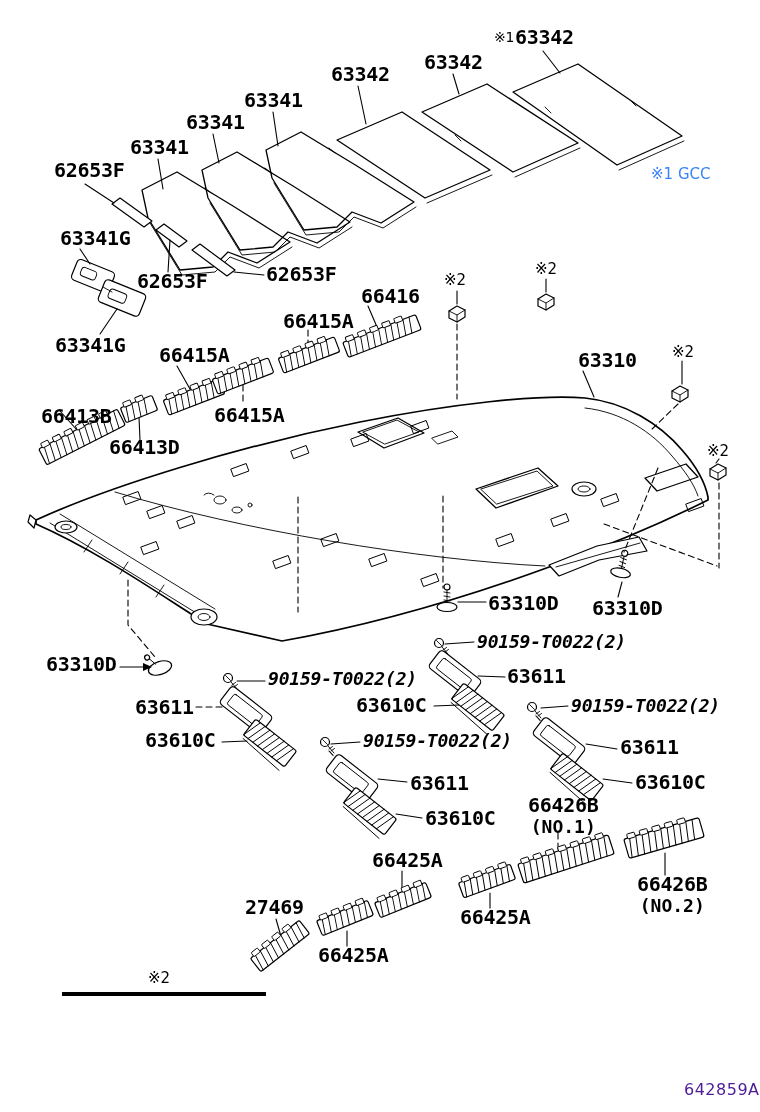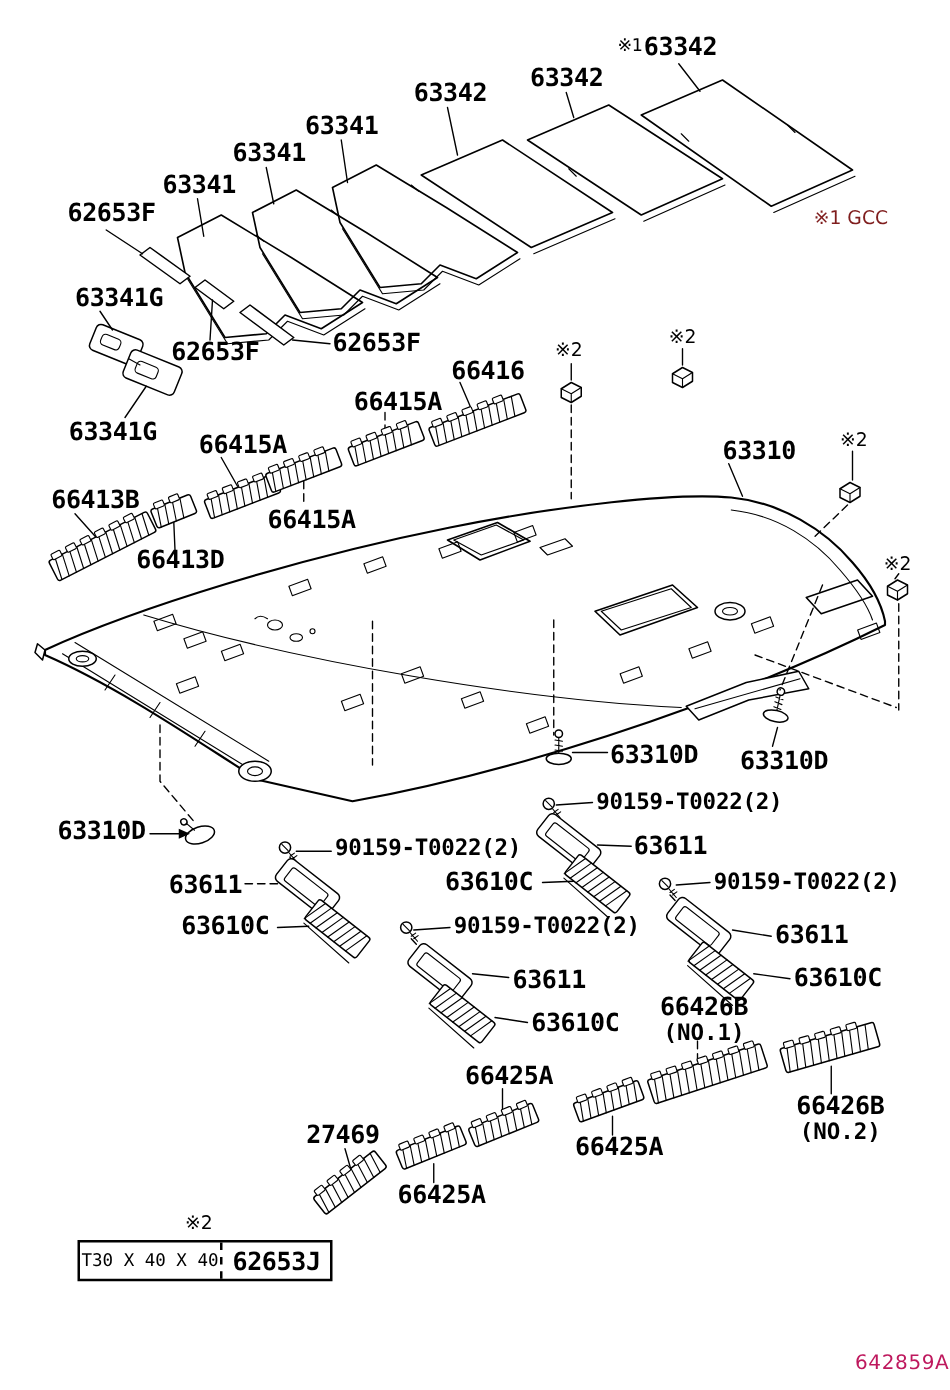--- a/index.html
+++ b/index.html
@@ -6,28 +6,28 @@
   body{width:760px;height:1112px;background:#fff;font-family:"DejaVu Sans",sans-serif;}
   .stage{position:relative;width:760px;height:1112px;background:#fff;overflow:hidden;}
   svg{position:absolute;left:0;top:0;}
   .k{fill:none;stroke:#000;stroke-width:1.3;stroke-linejoin:round;stroke-linecap:round;}
   .k2{fill:none;stroke:#000;stroke-width:1.7;stroke-linejoin:round;stroke-linecap:round;}
   .w{fill:#fff;stroke:#000;stroke-width:1.2;stroke-linejoin:round;}
   .thin{stroke-width:0.9;}
   .dash{stroke-dasharray:6 4;}
   .lbl{position:absolute;font:700 20px "DejaVu Sans Mono",monospace;letter-spacing:-0.3px;
        color:#000;white-space:nowrap;line-height:1;}
-  .long{font-size:18px;letter-spacing:-0.2px;}
+  .long{font-size:18px;letter-spacing:-0.2px;font-style:italic;}
   .ctr{text-align:center;}
   .sm{font-size:18px;letter-spacing:0;margin-top:3px;}
   .pfx{font:400 14px "DejaVu Sans",sans-serif;margin-right:1px;}
   .flexrow{display:flex;align-items:center;}
   .star2{position:absolute;font:400 15px "DejaVu Sans",sans-serif;color:#000;line-height:1;white-space:nowrap;}
-  .note{position:absolute;font:400 15px "DejaVu Sans",sans-serif;color:#7f1d1d;line-height:1;white-space:nowrap;}
-  .code{position:absolute;font:400 16px "DejaVu Sans",sans-serif;color:#be185d;letter-spacing:.5px;}
+  .note{position:absolute;font:400 15px "DejaVu Sans",sans-serif;color:#3b82f6;line-height:1;white-space:nowrap;}
+  .code{position:absolute;font:400 16px "DejaVu Sans",sans-serif;color:#4c1d95;letter-spacing:.5px;}
   .ttable{position:absolute;left:62px;top:992px;width:204px;border:2px solid #000;box-sizing:border-box;}
   .trow{display:grid;grid-template-columns:112px 88px;height:29px;}
   .trow + .trow{border-top:2px solid #000;}
   .tsize{display:flex;align-items:center;justify-content:center;
          font:400 14px "DejaVu Sans Mono",monospace;color:#000;}
   .tpart{display:flex;align-items:center;padding-left:8px;border-left:2px dashed #000;
          font:700 20px "DejaVu Sans Mono",monospace;letter-spacing:-0.3px;color:#000;}
 </style>
 </head>
 <body>
@@ -318,21 +318,21 @@
 <div class="lbl" style="left:130px;top:137px">63341</div>
 <div class="lbl" style="left:54px;top:160px">62653F</div>
 <div class="lbl" style="left:60px;top:228px">63341G</div>
 <div class="lbl" style="left:137px;top:271px">62653F</div>
 <div class="lbl" style="left:266px;top:264px">62653F</div>
 <div class="lbl" style="left:55px;top:335px">63341G</div>
 <div class="lbl" style="left:361px;top:286px">66416</div>
 <div class="lbl" style="left:283px;top:311px">66415A</div>
 <div class="lbl" style="left:159px;top:345px">66415A</div>
 <div class="lbl" style="left:214px;top:405px">66415A</div>
-<div class="lbl" style="left:41px;top:389px">66413B</div>
+<div class="lbl" style="left:41px;top:406px">66413B</div>
 <div class="lbl" style="left:109px;top:437px">66413D</div>
 <div class="lbl" style="left:578px;top:350px">63310</div>
 <div class="lbl" style="left:46px;top:654px">63310D</div>
 <div class="lbl" style="left:488px;top:593px">63310D</div>
 <div class="lbl" style="left:592px;top:598px">63310D</div>
 <div class="lbl long" style="left:477px;top:633px">90159-T0022(2)</div>
 <div class="lbl long" style="left:268px;top:670px">90159-T0022(2)</div>
 <div class="lbl long" style="left:571px;top:697px">90159-T0022(2)</div>
 <div class="lbl long" style="left:363px;top:732px">90159-T0022(2)</div>
 <div class="lbl" style="left:507px;top:666px">63611</div>
@@ -357,21 +357,17 @@
 <div class="lbl" style="left:318px;top:945px">66425A</div>
 
 <div class="star2" style="left:444px;top:273px">※2</div>
 <div class="star2" style="left:535px;top:262px">※2</div>
 <div class="star2" style="left:672px;top:345px">※2</div>
 <div class="star2" style="left:707px;top:444px">※2</div>
 <div class="note" style="left:651px;top:167px">※1 GCC</div>
 
 <div class="star2" style="left:148px;top:971px">※2</div>
 <div class="ttable">
-  <div class="trow">
-    <div class="tsize">T30 X 40 X 40</div>
-    <div class="tpart">62653J</div>
-  </div>
 </div>
 
 <div class="code" style="left:684px;top:1080px">642859A</div>
 
 </div>
 
 </body></html>

